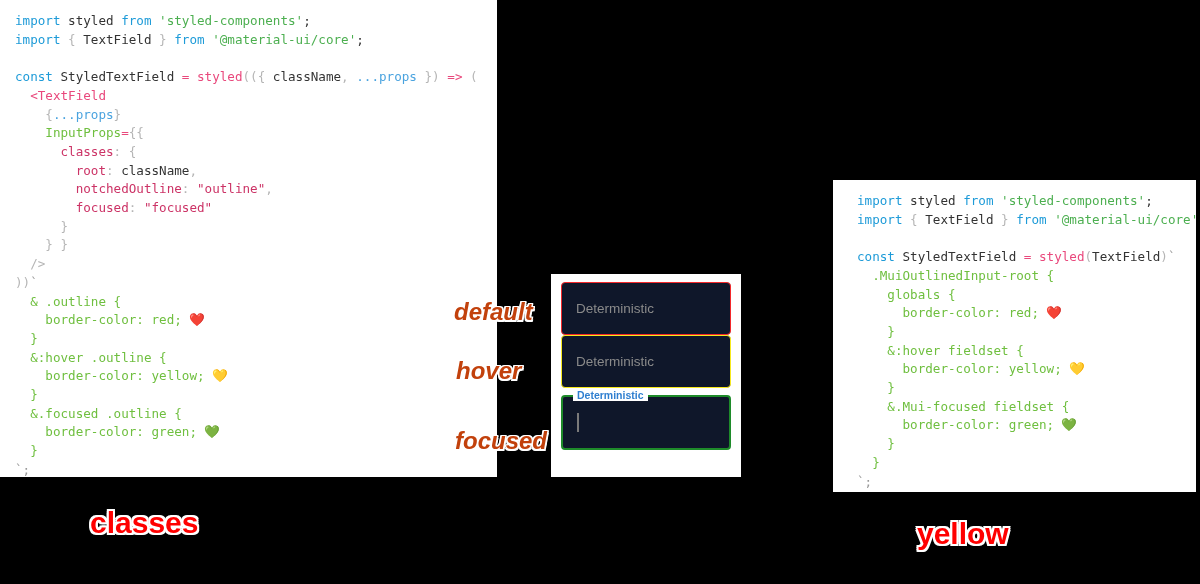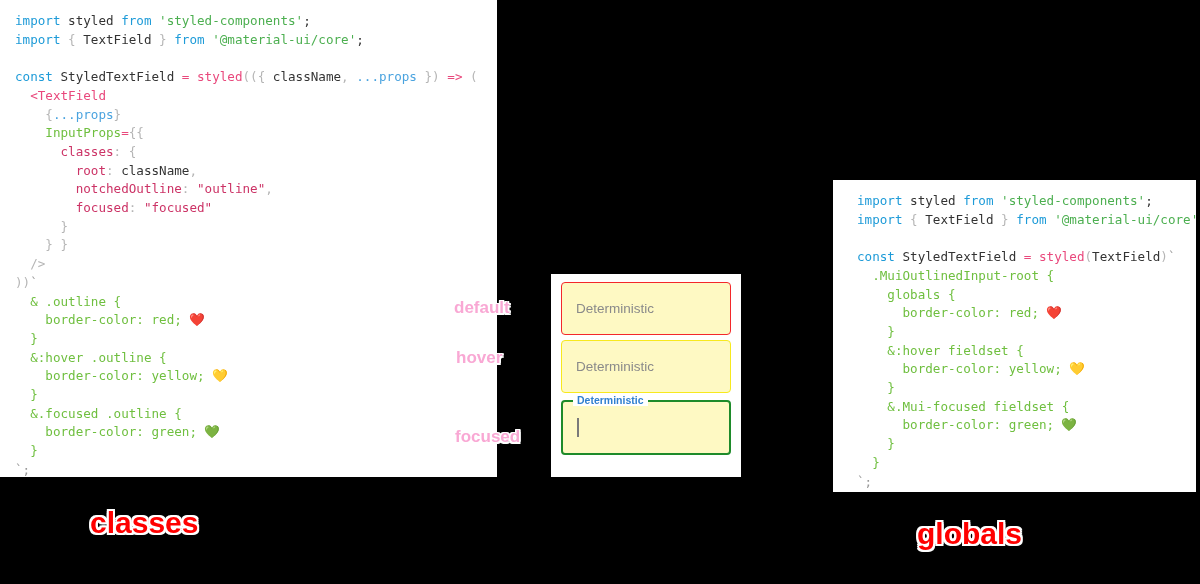--- a/index.html
+++ b/index.html
@@ -72,22 +72,21 @@
     padding: 8px 10px;
   }
   .field {
     position: relative;
     box-sizing: border-box;
     height: 53px;
     border-radius: 4px;
     display: flex;
     align-items: center;
     padding: 16px 14px;
-    margin-bottom: 5px;
-    background: #fef9c3;
+    background: #0f172a;
   }
   .field-text {
     font-family: "Liberation Sans", sans-serif;
     font-size: 13.5px;
     color: #8a8a8a;
   }
   #field-default { border: 1.6px solid #f3282b; }
   #field-hover   { border: 1.6px solid #f7e91d; }
 
   
@@ -114,31 +113,32 @@
     width: 2px;
     height: 19px;
     background: #7a7a7a;
   }
 
   
   .state-label {
     position: absolute;
     font-family: "Liberation Sans", sans-serif;
     font-weight: bold;
-    font-size: 17px;
-    color: #f9a8d4;
+    font-size: 24px;
+    color: #c2410c;
     text-shadow:
       -1.5px -1.5px 0 #ffffff,  1.5px -1.5px 0 #ffffff,
       -1.5px  1.5px 0 #ffffff,  1.5px  1.5px 0 #ffffff,
       -1.5px 0 0 #ffffff, 1.5px 0 0 #ffffff,
        0 -1.5px 0 #ffffff, 0 1.5px 0 #ffffff;
     white-space: nowrap;
+    font-style: italic;
   }
   #label-default { left: 454px; top: 298px; }
-  #label-hover   { left: 456px; top: 348px; }
+  #label-hover   { left: 456px; top: 357px; }
   #label-focused { left: 455px; top: 427px; }
 
   
   .caption {
     position: absolute;
     font-family: "Liberation Sans", sans-serif;
     font-weight: bold;
     font-size: 30px;
     color: #ff0000;
     text-shadow:
@@ -216,13 +216,13 @@
     <span class="caret"></span>
   </div>
 
 </div>
 
 <div class="state-label" id="label-default">default</div>
 <div class="state-label" id="label-hover">hover</div>
 <div class="state-label" id="label-focused">focused</div>
 
 <div class="caption" id="caption-classes">classes</div>
-<div class="caption" id="caption-globals">globals</div>
+<div class="caption" id="caption-globals">yellow</div>
 
 </body></html>

